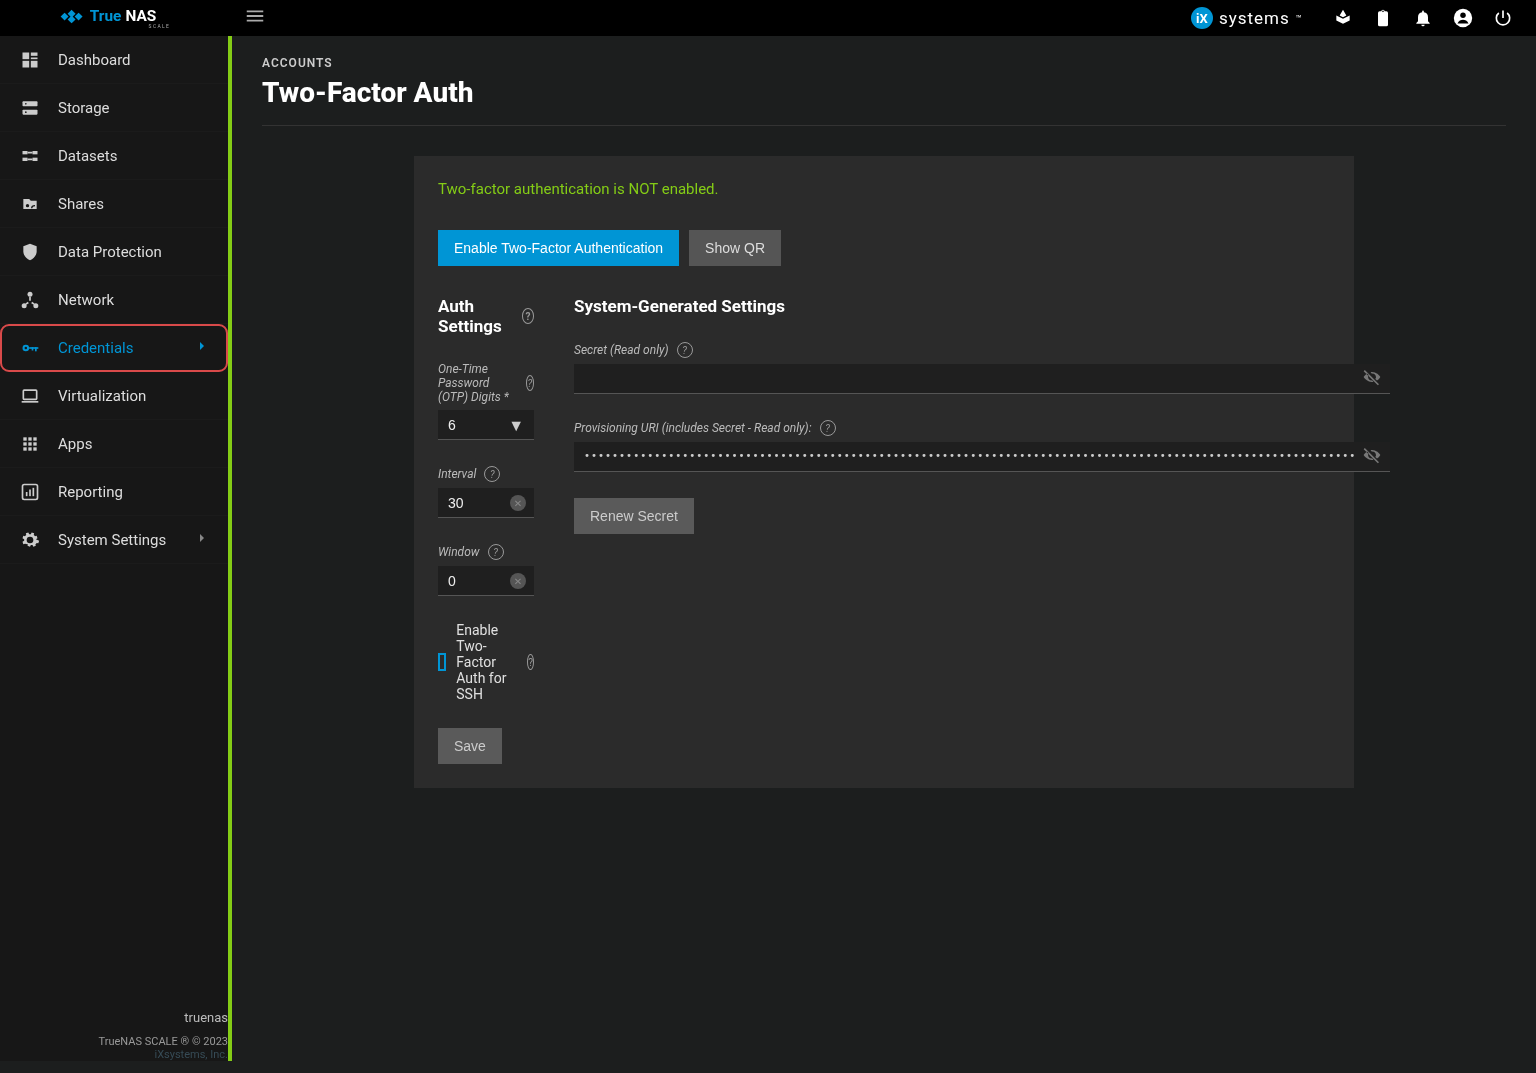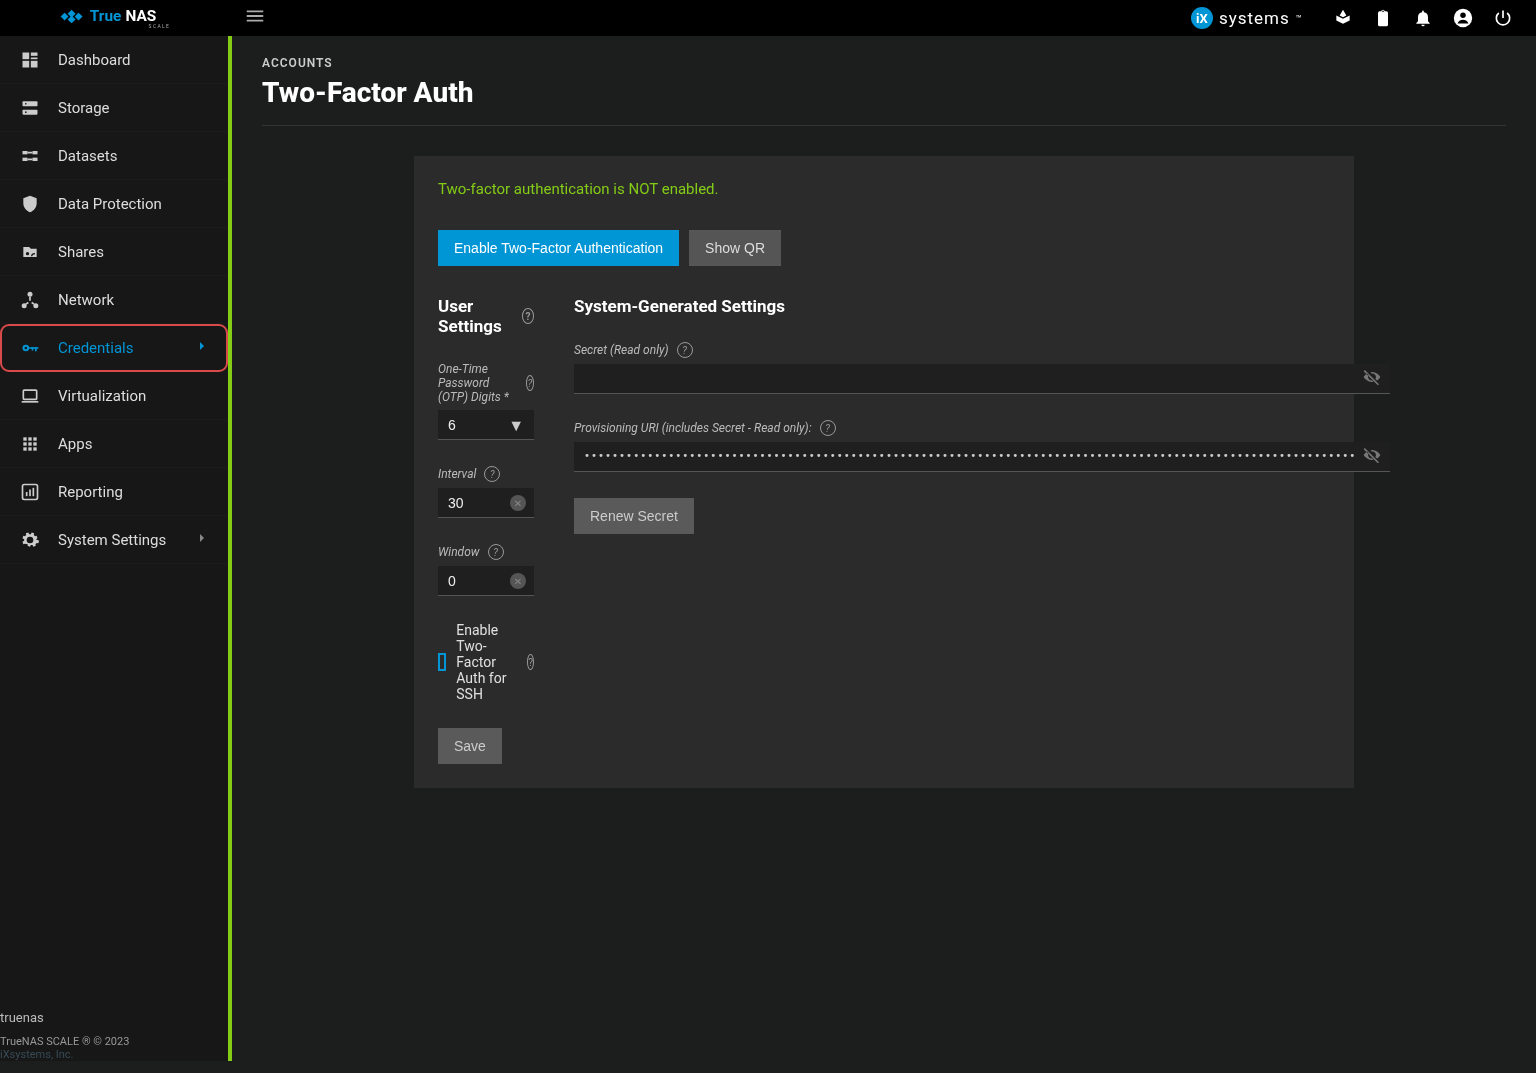--- a/index.html
+++ b/index.html
@@ -53,21 +53,21 @@
   cursor: pointer;
   border-bottom: 1px solid rgba(255,255,255,0.02);
 }
 .nav-item .nicon { width: 24px; height:24px; margin-right: 16px; display:flex; align-items:center; justify-content:center; color:#ccc;}
 .nav-item.active { color: #0095d5; }
 .nav-item.active .nicon { color:#0095d5; }
 .nav-item .chev { margin-left:auto; color:#888; }
 .nav-item.active .chev { color:#0095d5; }
 .nav-item.highlighted { outline: 2px solid #d94a4a; outline-offset:-2px;border-radius:9px; }
 
-.sidebar-footer { text-align:left; font-size:12px; color:#999; }
+.sidebar-footer { text-align:right; font-size:12px; color:#999; }
 .sidebar-footer .hostname { margin-bottom:10px; font-size:13px; color:#bbb;}
 .sidebar-footer .version { font-size:11px; }
 .sidebar-footer .ixlink { color:#364b56; font-size:11px; }
 
 .content { flex:1; padding: 20px 30px; overflow:auto; background:#1c1e1e;}
 .breadcrumb { font-size:12px; letter-spacing:1px; color:#ccc; font-weight:600; text-transform:uppercase;}
 .page-title { font-size:28px; font-weight:800; color:#fff; margin-top:6px; padding-bottom:16px; border-bottom:1px solid #333;}
 .card {
   margin: 30px auto 0 auto;
   width: 940px;
@@ -200,34 +200,34 @@
               <rect x="15" y="6" width="6" height="4"></rect>
               <rect x="15" y="14" width="6" height="4"></rect>
               <path d="M9 8h6M9 16h6" stroke="currentColor" stroke-width="2"></path>
             </svg>
           </span>
           <span>Datasets</span>
         </div>
         <div class="nav-item">
           <span class="nicon">
             <svg width="20" height="20" viewBox="0 0 24 24" fill="currentColor">
-              <path d="M12 2l8 3v6c0 5-3.5 9-8 11-4.5-2-8-6-8-11V5z"></path>
-            </svg>
-          </span>
-          <span>Data Protection</span>
-        </div>
-        <div class="nav-item">
-          <span class="nicon">
-            <svg width="20" height="20" viewBox="0 0 24 24" fill="currentColor">
               <path d="M4 6h7l2 2h7v10H4z"></path>
               <circle cx="9" cy="14" r="2" fill="#171717"></circle>
               <path d="M14 17c0-2 2-3 4-3" stroke="#171717" stroke-width="1.5" fill="none"></path>
             </svg>
           </span>
           <span>Shares</span>
+        </div>
+        <div class="nav-item">
+          <span class="nicon">
+            <svg width="20" height="20" viewBox="0 0 24 24" fill="currentColor">
+              <path d="M12 2l8 3v6c0 5-3.5 9-8 11-4.5-2-8-6-8-11V5z"></path>
+            </svg>
+          </span>
+          <span>Data Protection</span>
         </div>
         <div class="nav-item">
           <span class="nicon">
             <svg width="20" height="20" viewBox="0 0 24 24" fill="currentColor">
               <circle cx="12" cy="5" r="3"></circle>
               <circle cx="5" cy="19" r="3"></circle>
               <circle cx="19" cy="19" r="3"></circle>
               <path d="M12 8v5M10 15l-3 2M14 15l3 2" stroke="currentColor" stroke-width="2" fill="none"></path>
             </svg>
           </span>
@@ -310,21 +310,21 @@
     <div class="card">
       <div class="status-row">Two-factor authentication is NOT enabled.</div>
       <div class="btn-row">
         <button class="btn btn-primary">Enable Two-Factor Authentication</button>
         <button class="btn btn-secondary">Show QR</button>
       </div>
 
       <div class="columns">
         <div class="col">
           <div class="section-title">
-            <span>User Settings</span>
+            <span>Auth Settings</span>
             <span class="help-icon">?</span>
           </div>
 
           <div class="field">
             <div class="field-label">
               <span>One-Time Password (OTP) Digits *</span>
               <span class="help-icon">?</span>
             </div>
             <div class="field-input">
               <input class="input" readonly="" value="6" style="">

